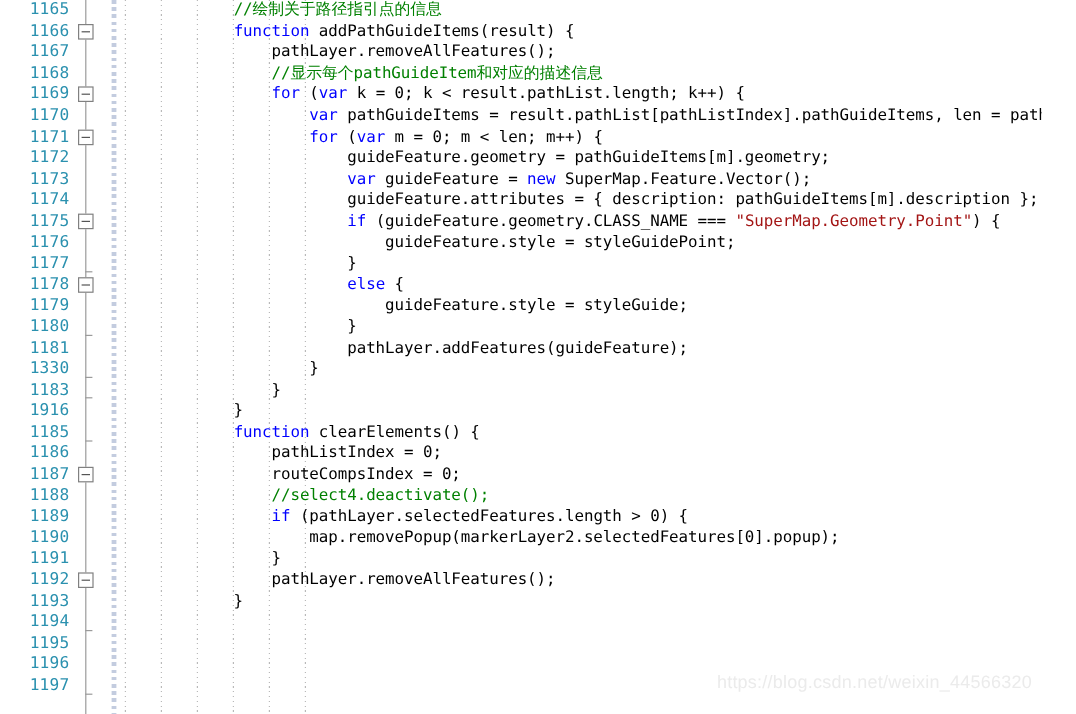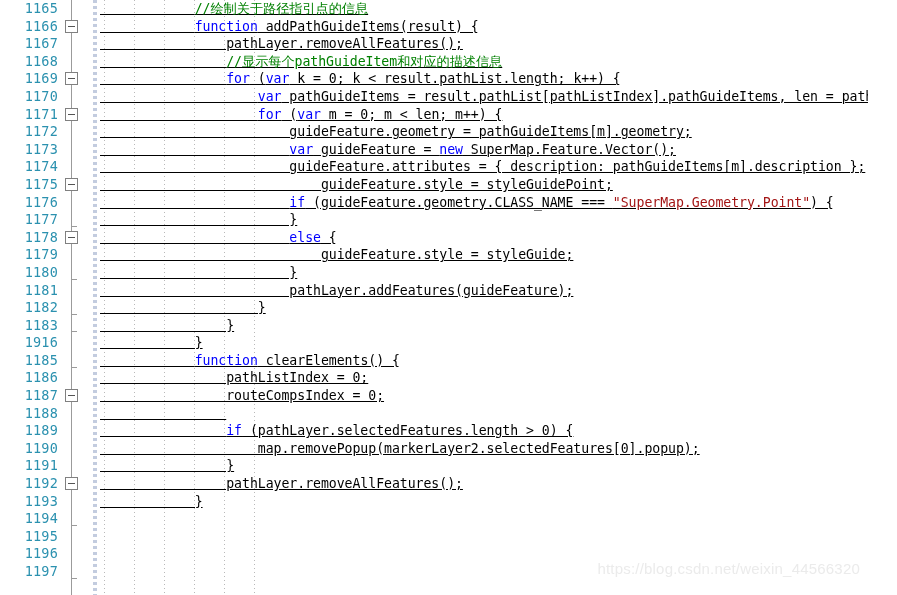--- a/index.html
+++ b/index.html
@@ -106,21 +106,20 @@
   }
   .line {
     position: relative;
     height: 17.6px;
     line-height: 17.6px;
     white-space: pre;
     font-family: "DejaVu Sans Mono", "Liberation Mono", monospace;
     font-size: 13.2px;
     color: #000000;
     letter-spacing: -0.05px;
-    text-decoration: underline;
   }
   .line .txt { position: relative; z-index: 2; }
 
   
   .guide {
     position: absolute;
     top: 0;
     width: 1px;
     height: 595px;
     z-index: 1;
@@ -167,21 +166,21 @@
         <div class="lnum">1172</div>
         <div class="lnum">1173</div>
         <div class="lnum">1174</div>
         <div class="lnum">1175</div>
         <div class="lnum">1176</div>
         <div class="lnum">1177</div>
         <div class="lnum">1178</div>
         <div class="lnum">1179</div>
         <div class="lnum">1180</div>
         <div class="lnum">1181</div>
-        <div class="lnum">1182</div>
+        <div class="lnum">1330</div>
         <div class="lnum">1183</div>
         <div class="lnum">1916</div>
         <div class="lnum">1185</div>
         <div class="lnum">1186</div>
         <div class="lnum">1187</div>
         <div class="lnum">1188</div>
         <div class="lnum">1189</div>
         <div class="lnum">1190</div>
         <div class="lnum">1191</div>
         <div class="lnum">1192</div>
@@ -225,34 +224,34 @@
         <div class="line"><span class="txt"><span class="plain">            </span><span class="cmt">//绘制关于路径指引点的信息</span></span></div>
         <div class="line"><span class="txt"><span class="plain">            </span><span class="kw">function</span><span class="plain"> addPathGuideItems(result) {</span></span></div>
         <div class="line"><span class="txt"><span class="plain">                pathLayer.removeAllFeatures();</span></span></div>
         <div class="line"><span class="txt"><span class="plain">                </span><span class="cmt">//显示每个pathGuideItem和对应的描述信息</span></span></div>
         <div class="line"><span class="txt"><span class="plain">                </span><span class="kw">for</span><span class="plain"> (</span><span class="kw">var</span><span class="plain"> k = 0; k &lt; result.pathList.length; k++) {</span></span></div>
         <div class="line"><span class="txt"><span class="plain">                    </span><span class="kw">var</span><span class="plain"> pathGuideItems = result.pathList[pathListIndex].pathGuideItems, len = pathGuideItems.length;</span></span></div>
         <div class="line"><span class="txt"><span class="plain">                    </span><span class="kw">for</span><span class="plain"> (</span><span class="kw">var</span><span class="plain"> m = 0; m &lt; len; m++) {</span></span></div>
         <div class="line"><span class="txt"><span class="plain">                        guideFeature.geometry = pathGuideItems[m].geometry;</span></span></div>
         <div class="line"><span class="txt"><span class="plain">                        </span><span class="kw">var</span><span class="plain"> guideFeature = </span><span class="kw">new</span><span class="plain"> SuperMap.Feature.Vector();</span></span></div>
         <div class="line"><span class="txt"><span class="plain">                        guideFeature.attributes = { description: pathGuideItems[m].description };</span></span></div>
+        <div class="line"><span class="txt"><span class="plain">                        </span><span class="kw">if</span><span class="plain"> (guideFeature.geometry.CLASS_NAME === </span><span class="str">"SuperMap.Geometry.Point"</span><span class="plain">) {</span></span></div>
         <div class="line"><span class="txt"><span class="plain">                            guideFeature.style = styleGuidePoint;</span></span></div>
-        <div class="line"><span class="txt"><span class="plain">                        </span><span class="kw">if</span><span class="plain"> (guideFeature.geometry.CLASS_NAME === </span><span class="str">"SuperMap.Geometry.Point"</span><span class="plain">) {</span></span></div>
         <div class="line"><span class="txt"><span class="plain">                        }</span></span></div>
         <div class="line"><span class="txt"><span class="plain">                        </span><span class="kw">else</span><span class="plain"> {</span></span></div>
         <div class="line"><span class="txt"><span class="plain">                            guideFeature.style = styleGuide;</span></span></div>
         <div class="line"><span class="txt"><span class="plain">                        }</span></span></div>
         <div class="line"><span class="txt"><span class="plain">                        pathLayer.addFeatures(guideFeature);</span></span></div>
         <div class="line"><span class="txt"><span class="plain">                    }</span></span></div>
         <div class="line"><span class="txt"><span class="plain">                }</span></span></div>
         <div class="line"><span class="txt"><span class="plain">            }</span></span></div>
         <div class="line"><span class="txt"><span class="plain">            </span><span class="kw">function</span><span class="plain"> clearElements() {</span></span></div>
         <div class="line"><span class="txt"><span class="plain">                pathListIndex = 0;</span></span></div>
         <div class="line"><span class="txt"><span class="plain">                routeCompsIndex = 0;</span></span></div>
-        <div class="line"><span class="txt"><span class="plain">                </span></span></div>
+        <div class="line"><span class="txt"><span class="plain">                </span><span class="cmt">//select4.deactivate();</span></span></div>
         <div class="line"><span class="txt"><span class="plain">                </span><span class="kw">if</span><span class="plain"> (pathLayer.selectedFeatures.length &gt; 0) {</span></span></div>
         <div class="line"><span class="txt"><span class="plain">                    map.removePopup(markerLayer2.selectedFeatures[0].popup);</span></span></div>
         <div class="line"><span class="txt"><span class="plain">                }</span></span></div>
         <div class="line"><span class="txt"><span class="plain">                pathLayer.removeAllFeatures();</span></span></div>
         <div class="line"><span class="txt"><span class="plain">            }</span></span></div>
       </div>
   </div>
 
   <div class="watermark">https://blog.csdn.net/weixin_44566320</div>
 

